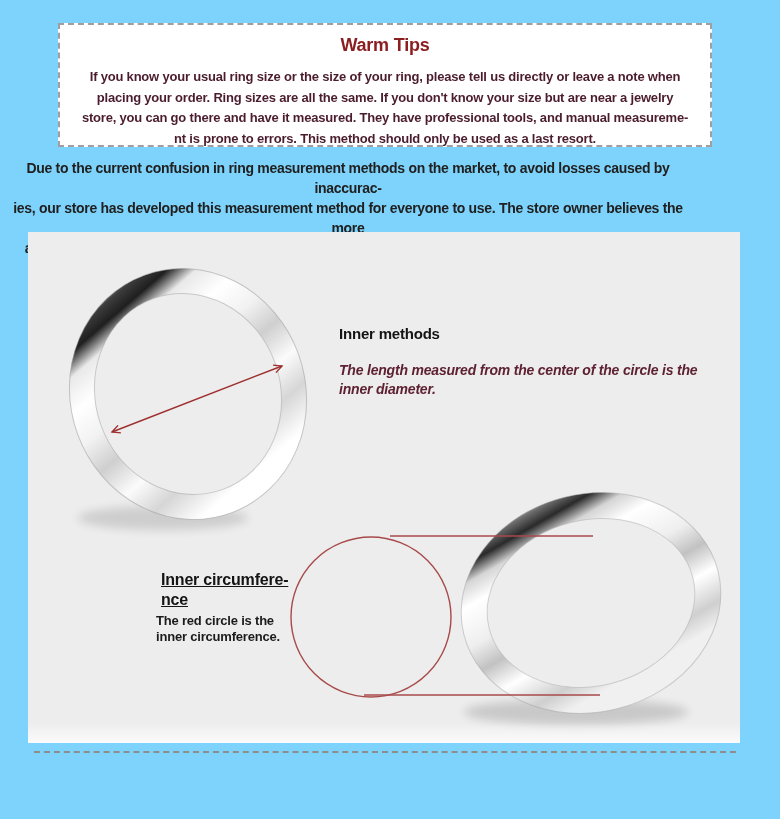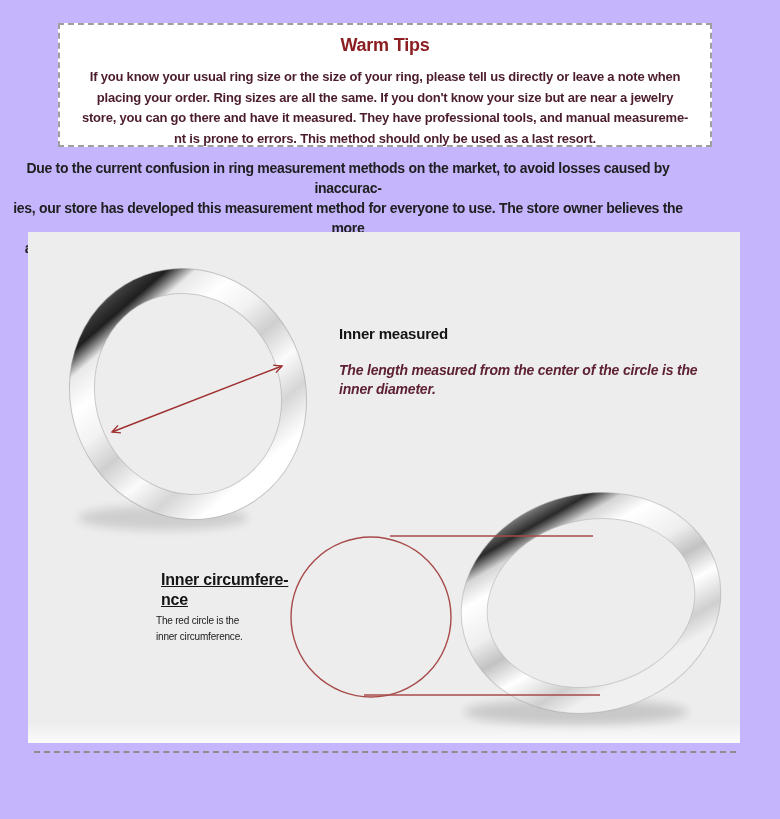--- a/index.html
+++ b/index.html
@@ -1,18 +1,18 @@
 <!DOCTYPE html>
 <html><head>
 <meta charset="utf-8">
 <style>
   html, body { margin: 0; padding: 0; background: #ffffff; }
   .page {
     position: relative; width: 780px; height: 819px; overflow: hidden;
-    background: #c4b5fd;
+    background: #7dd3fc;
     font-family: "Liberation Sans", sans-serif;
   }
 
   
   .tips-box {
     position: absolute; left: 58px; top: 23px; width: 654px; height: 124px;
     box-sizing: border-box; border: 2px dashed #9f9f9f;
     text-align: center; background: #ffffff;
   }
   .tips-title {
@@ -53,21 +53,21 @@
     font-size: 14px; font-weight: bold; color: #5e2133;
     line-height: 19px; white-space: pre-line; letter-spacing: -0.2px; font-style: italic;
   }
   .label-inner-circumference {
     position: absolute; left: 133px; top: 338px;
     font-size: 16px; font-weight: bold; color: #141414;
     line-height: 20px; white-space: pre-line; letter-spacing: -0.2px; text-decoration: underline;
   }
   .desc-inner-circumference {
     position: absolute; left: 128px; top: 381px;
-    font-size: 10px; font-weight: normal; color: #1b1b1b;
+    font-size: 13px; font-weight: bold; color: #1b1b1b;
     line-height: 16px; white-space: pre-line; letter-spacing: -0.2px;
   }
 
   
   .bottom-divider {
     position: absolute; left: 34px; top: 751px; width: 702px; height: 0;
     border-top: 2px dashed #8d8d8d;
   }
 </style>
 </head>
@@ -137,21 +137,21 @@
         <ellipse cx="563" cy="371" rx="118" ry="96" fill="none" stroke="url(#m2)" stroke-width="26"></ellipse>
         <ellipse cx="563" cy="371" rx="131" ry="109" fill="none" stroke="#a5a5a5" stroke-width="1" opacity="0.5"></ellipse>
         <ellipse cx="563" cy="371" rx="105" ry="83" fill="none" stroke="#b5b5b5" stroke-width="1" opacity="0.6"></ellipse>
       </g>
 
       <circle cx="343" cy="385" r="80" fill="none" stroke="#a84a4a" stroke-width="1.4"></circle>
       <line x1="362" y1="304" x2="565" y2="304" stroke="#a84a4a" stroke-width="1.3"></line>
       <line x1="336" y1="463" x2="572" y2="463" stroke="#a84a4a" stroke-width="1.3"></line>
     </svg>
 
-    <div class="label-inner-diameter">Inner measured</div>
+    <div class="label-inner-diameter">Inner methods</div>
     <div class="desc-inner-diameter">The length measured from the center of the circle is the
 inner diameter.</div>
     <div class="label-inner-circumference">Inner circumfere-
 nce</div>
     <div class="desc-inner-circumference">The red circle is the
 inner circumference.</div>
 
     <div class="diagram-fade"></div>
   </div>
 

